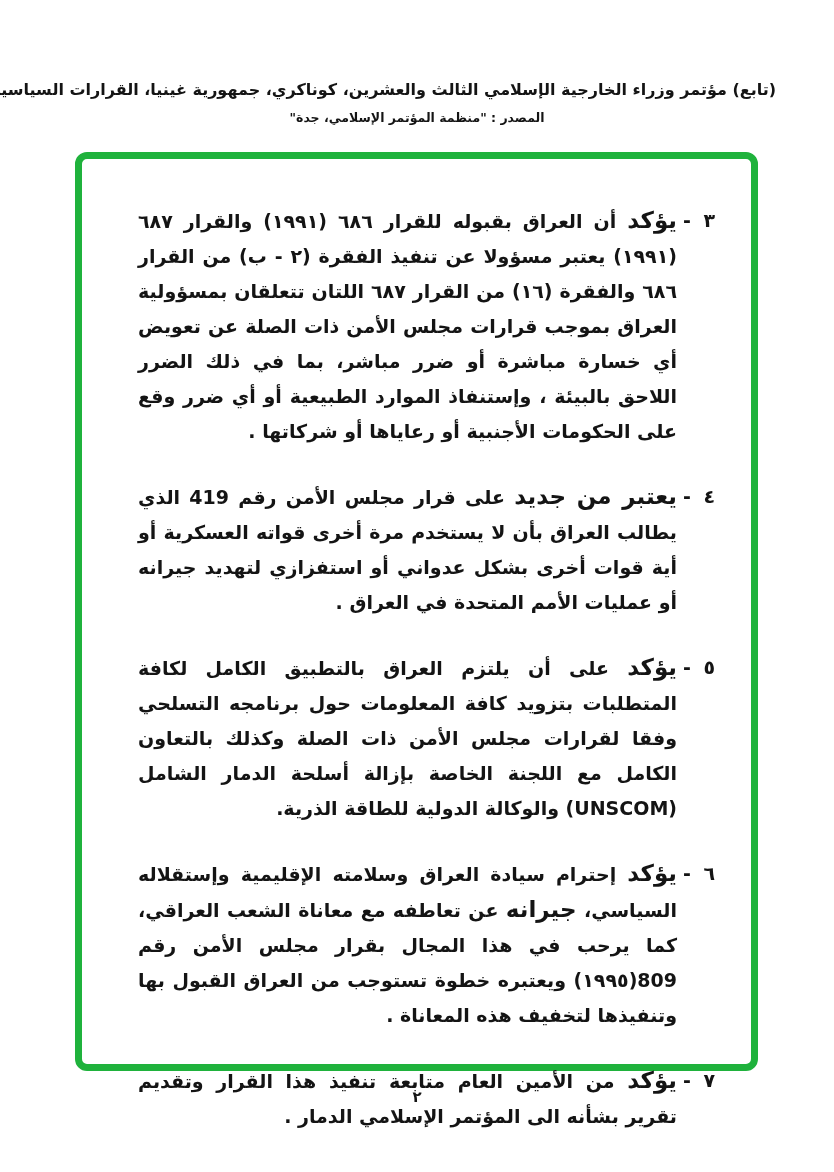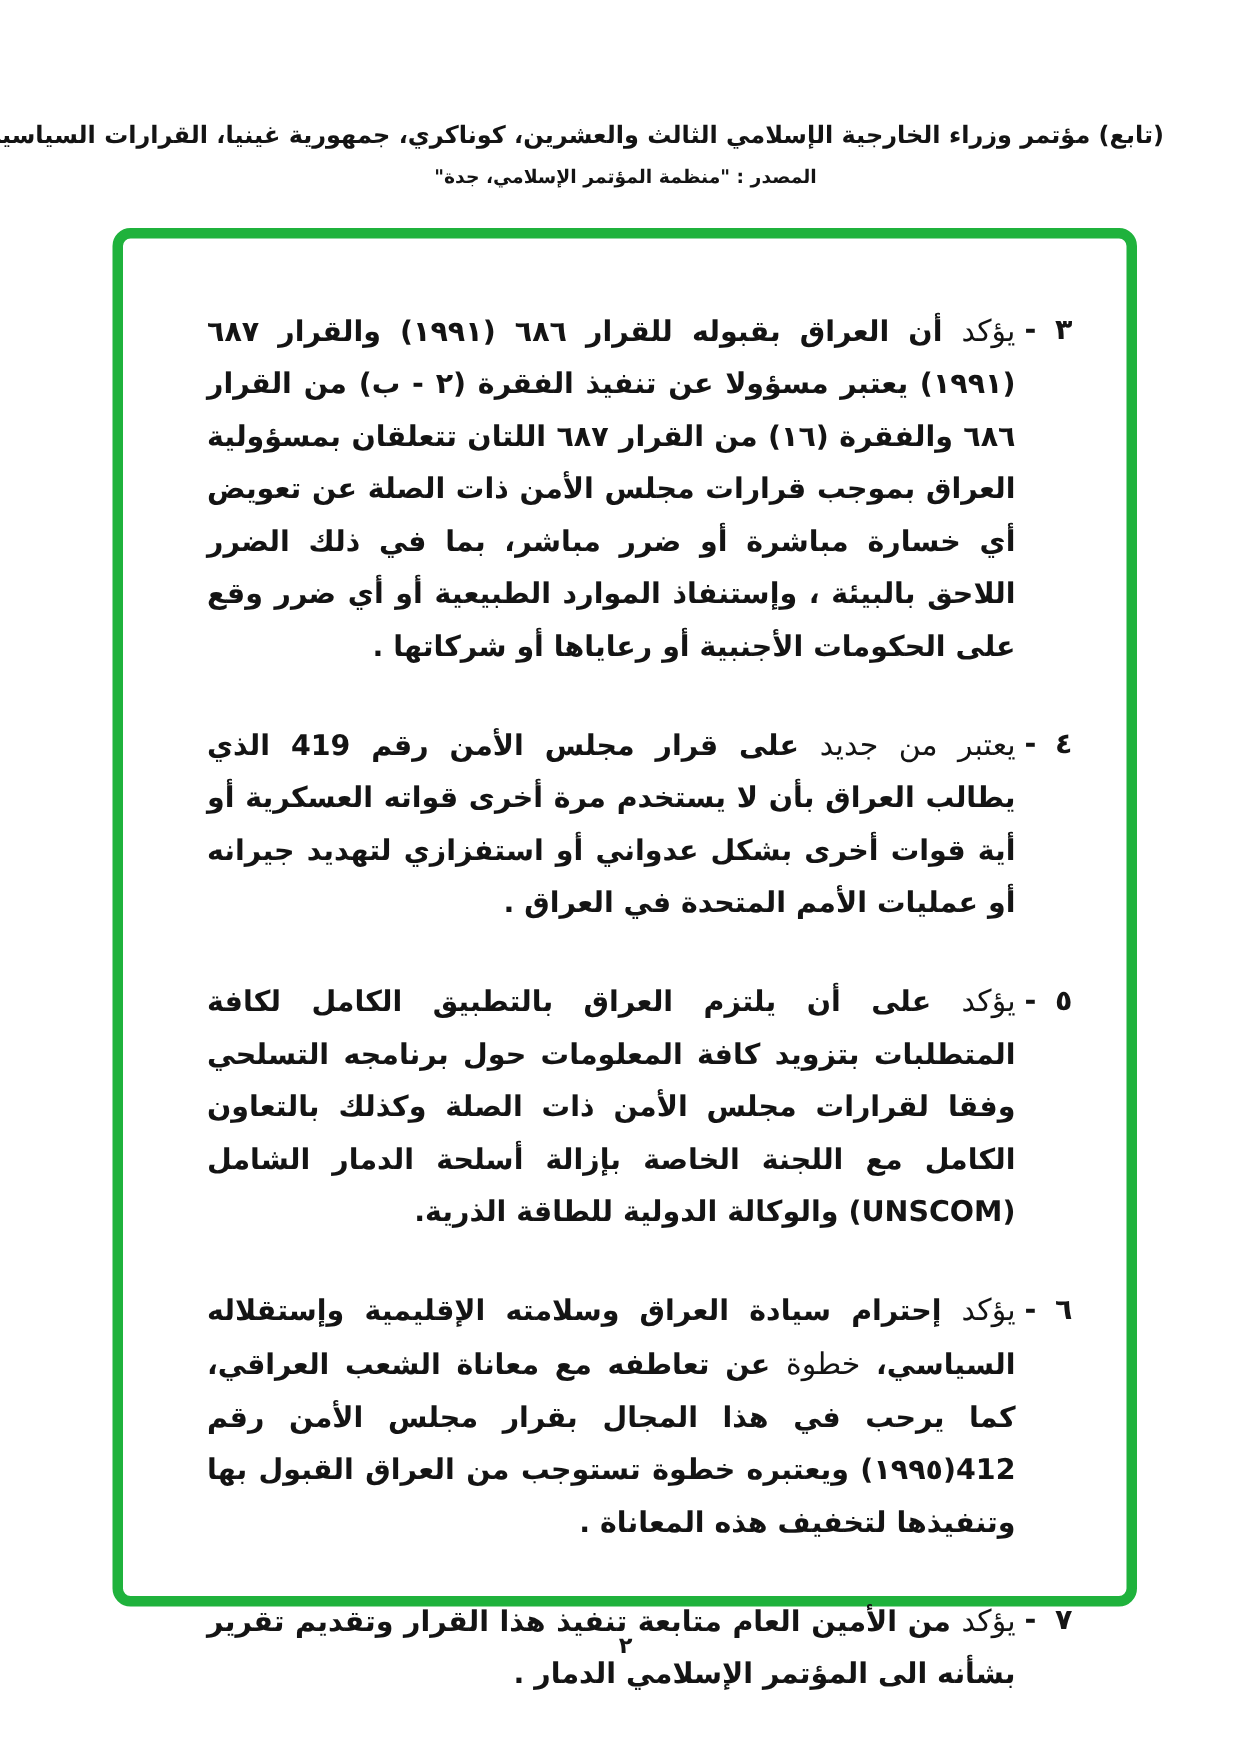--- a/index.html
+++ b/index.html
@@ -67,22 +67,22 @@
   .body {
     flex: 1;
     margin: 0;
     font-size: 19px;
     line-height: 35px;
     font-weight: 600;
     text-align: justify;
     text-justify: inter-word;
   }
   .lead {
-    font-weight: 400;
-    font-size: 20px;
+    font-weight: 700;
+    font-size: 23px;
   }
   .doc-footer {
     position: absolute;
     top: 1088px;
     left: 0;
     right: 0;
     text-align: center;
     font-size: 15px;
     font-weight: 700;
   }
@@ -121,21 +121,21 @@
       <span class="dash">-</span>
     </span>
     <p class="body"><span class="lead">يؤكد</span><span> على أن يلتزم العراق بالتطبيق الكامل لكافة المتطلبات بتزويد كافة المعلومات حول برنامجه التسلحي وفقا لقرارات مجلس الأمن ذات الصلة وكذلك بالتعاون الكامل مع اللجنة الخاصة بإزالة أسلحة الدمار الشامل (UNSCOM) والوكالة الدولية للطاقة الذرية.</span></p>
   </div>
 
   <div class="item">
     <span class="num">
       <span class="digit">٦</span>
       <span class="dash">-</span>
     </span>
-    <p class="body"><span class="lead">يؤكد</span><span> إحترام سيادة العراق وسلامته الإقليمية وإستقلاله السياسي، </span><span class="lead">خطوة</span><span> عن تعاطفه مع معاناة الشعب العراقي، كما يرحب في هذا المجال بقرار مجلس الأمن رقم 412(١٩٩٥) ويعتبره خطوة تستوجب من العراق القبول بها وتنفيذها لتخفيف هذه المعاناة .</span></p>
+    <p class="body"><span class="lead">يؤكد</span><span> إحترام سيادة العراق وسلامته الإقليمية وإستقلاله السياسي، </span><span class="lead">جيرانه</span><span> عن تعاطفه مع معاناة الشعب العراقي، كما يرحب في هذا المجال بقرار مجلس الأمن رقم 809(١٩٩٥) ويعتبره خطوة تستوجب من العراق القبول بها وتنفيذها لتخفيف هذه المعاناة .</span></p>
   </div>
 
   <div class="item">
     <span class="num">
       <span class="digit">٧</span>
       <span class="dash">-</span>
     </span>
     <p class="body"><span class="lead">يؤكد</span><span> من الأمين العام متابعة تنفيذ هذا القرار وتقديم تقرير بشأنه الى المؤتمر الإسلامي الدمار .</span></p>
   </div>
 </div>

